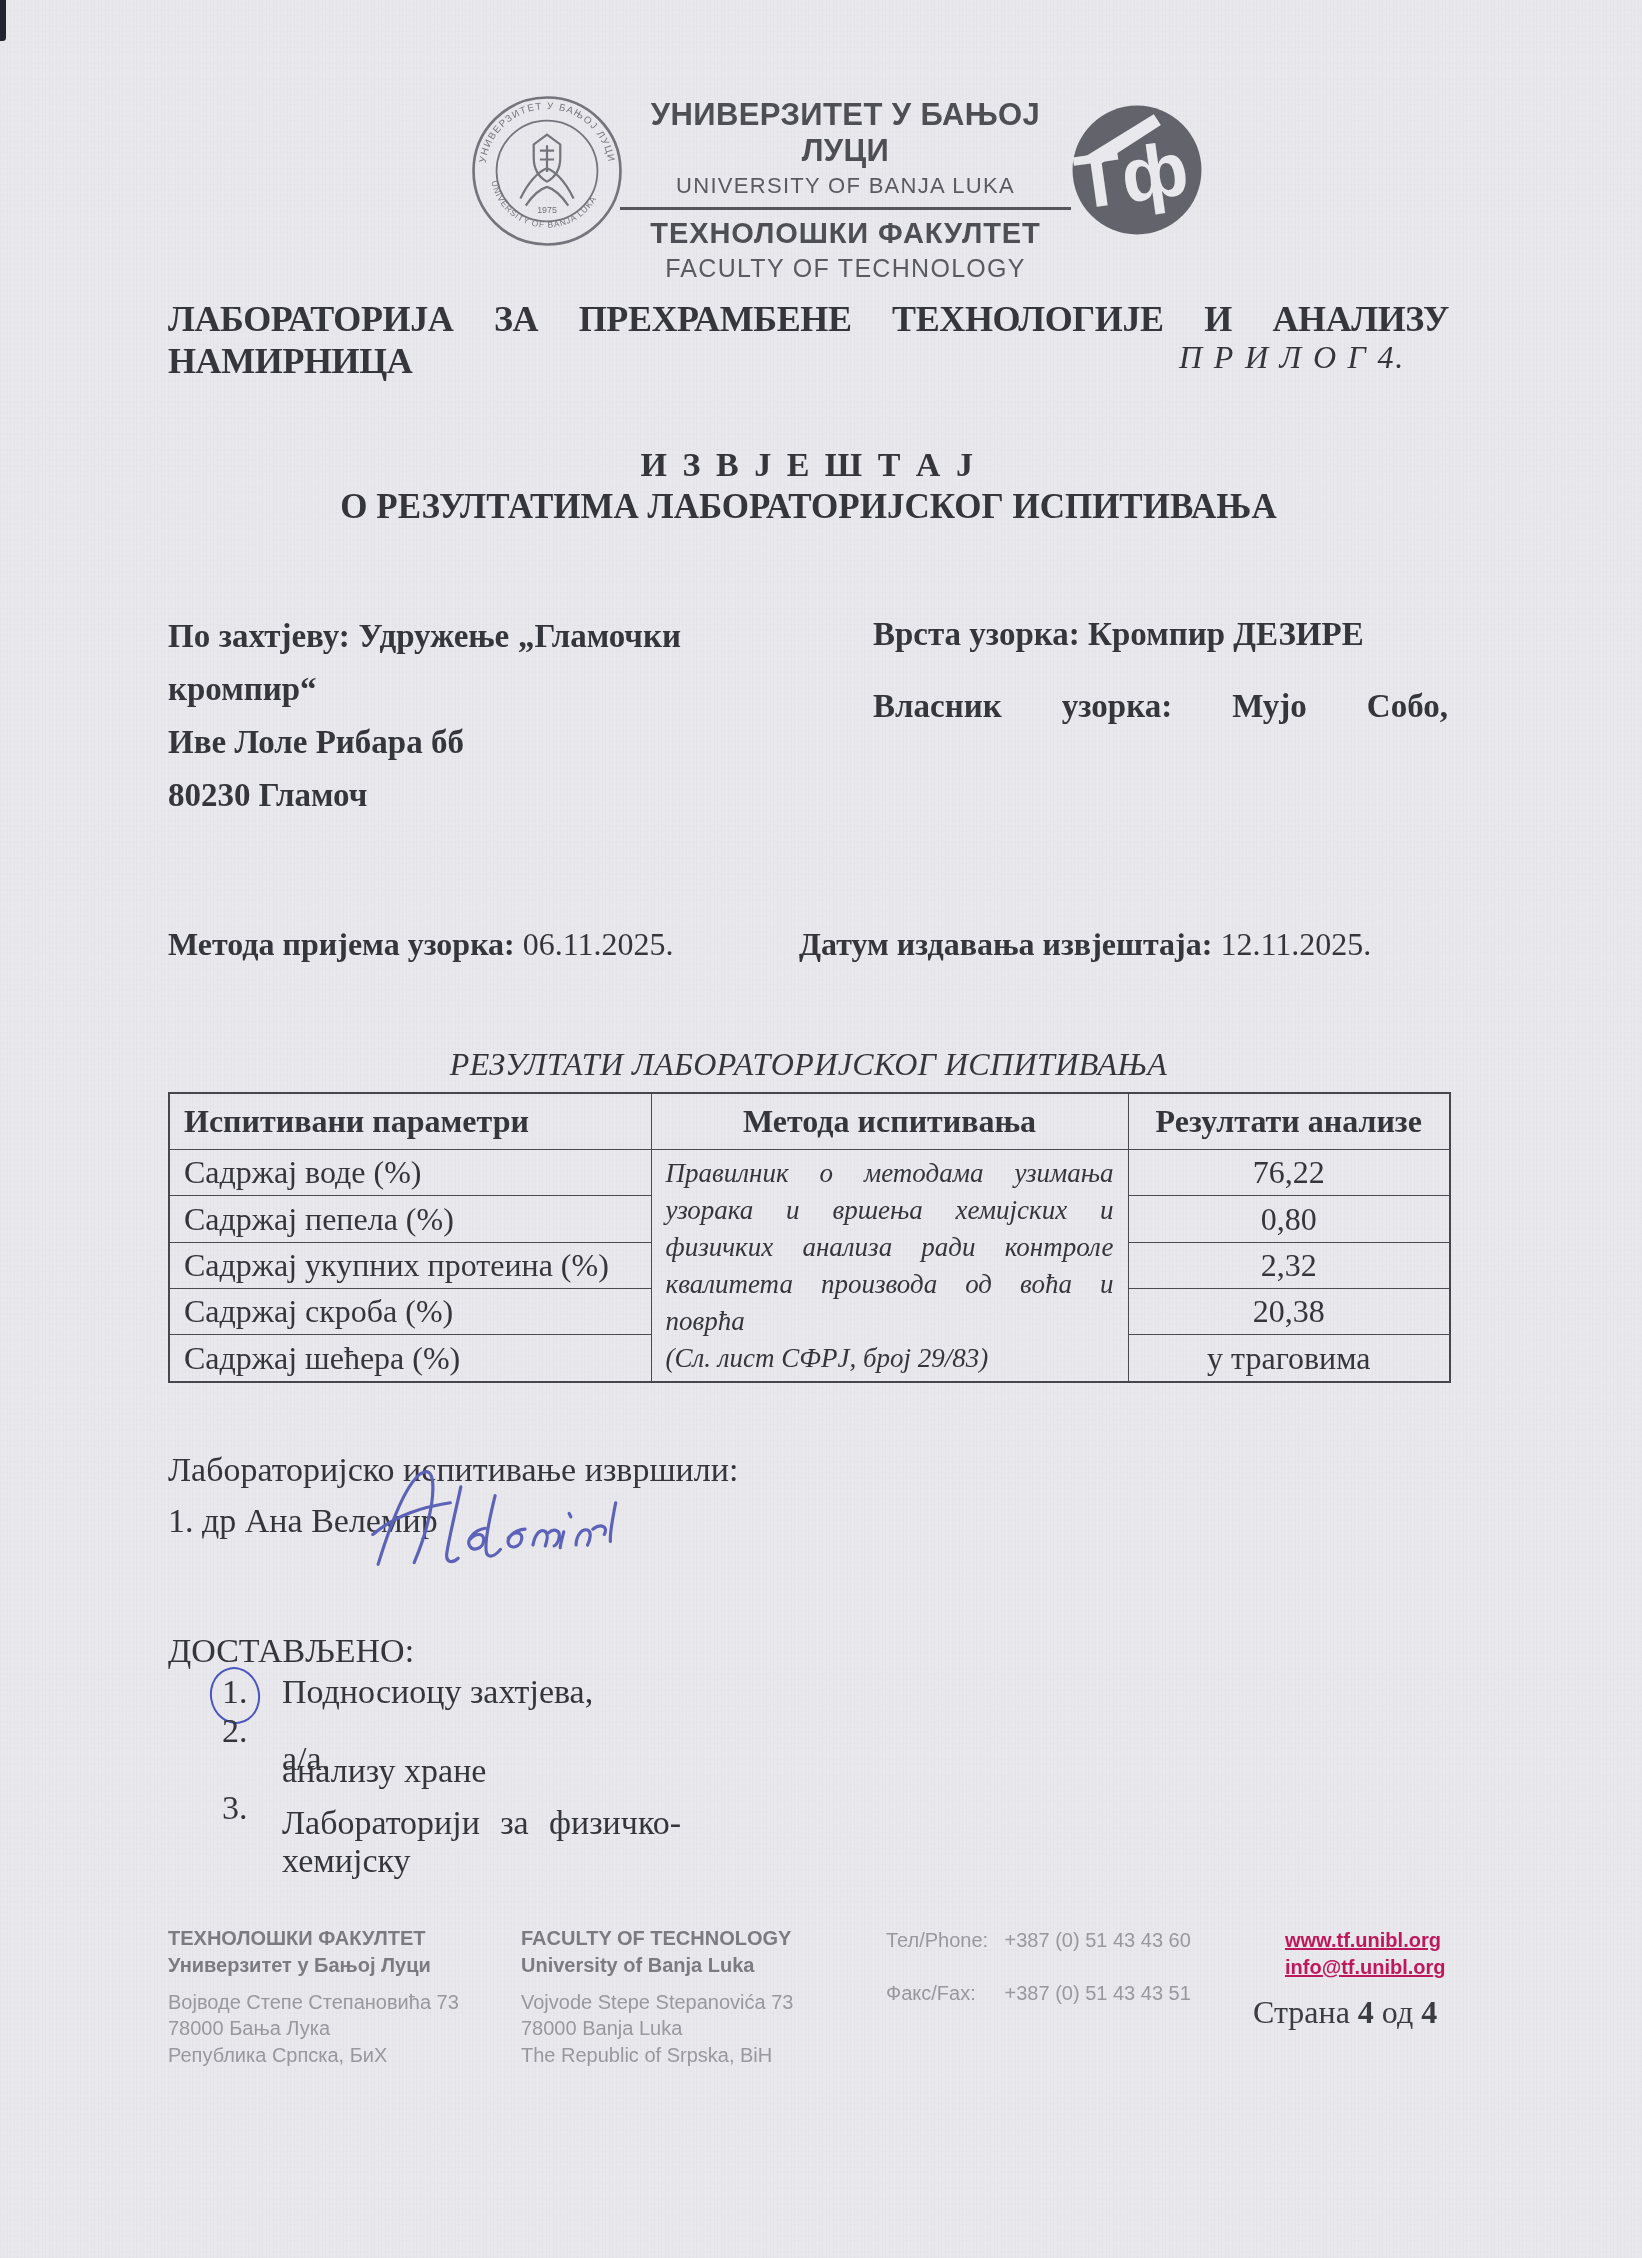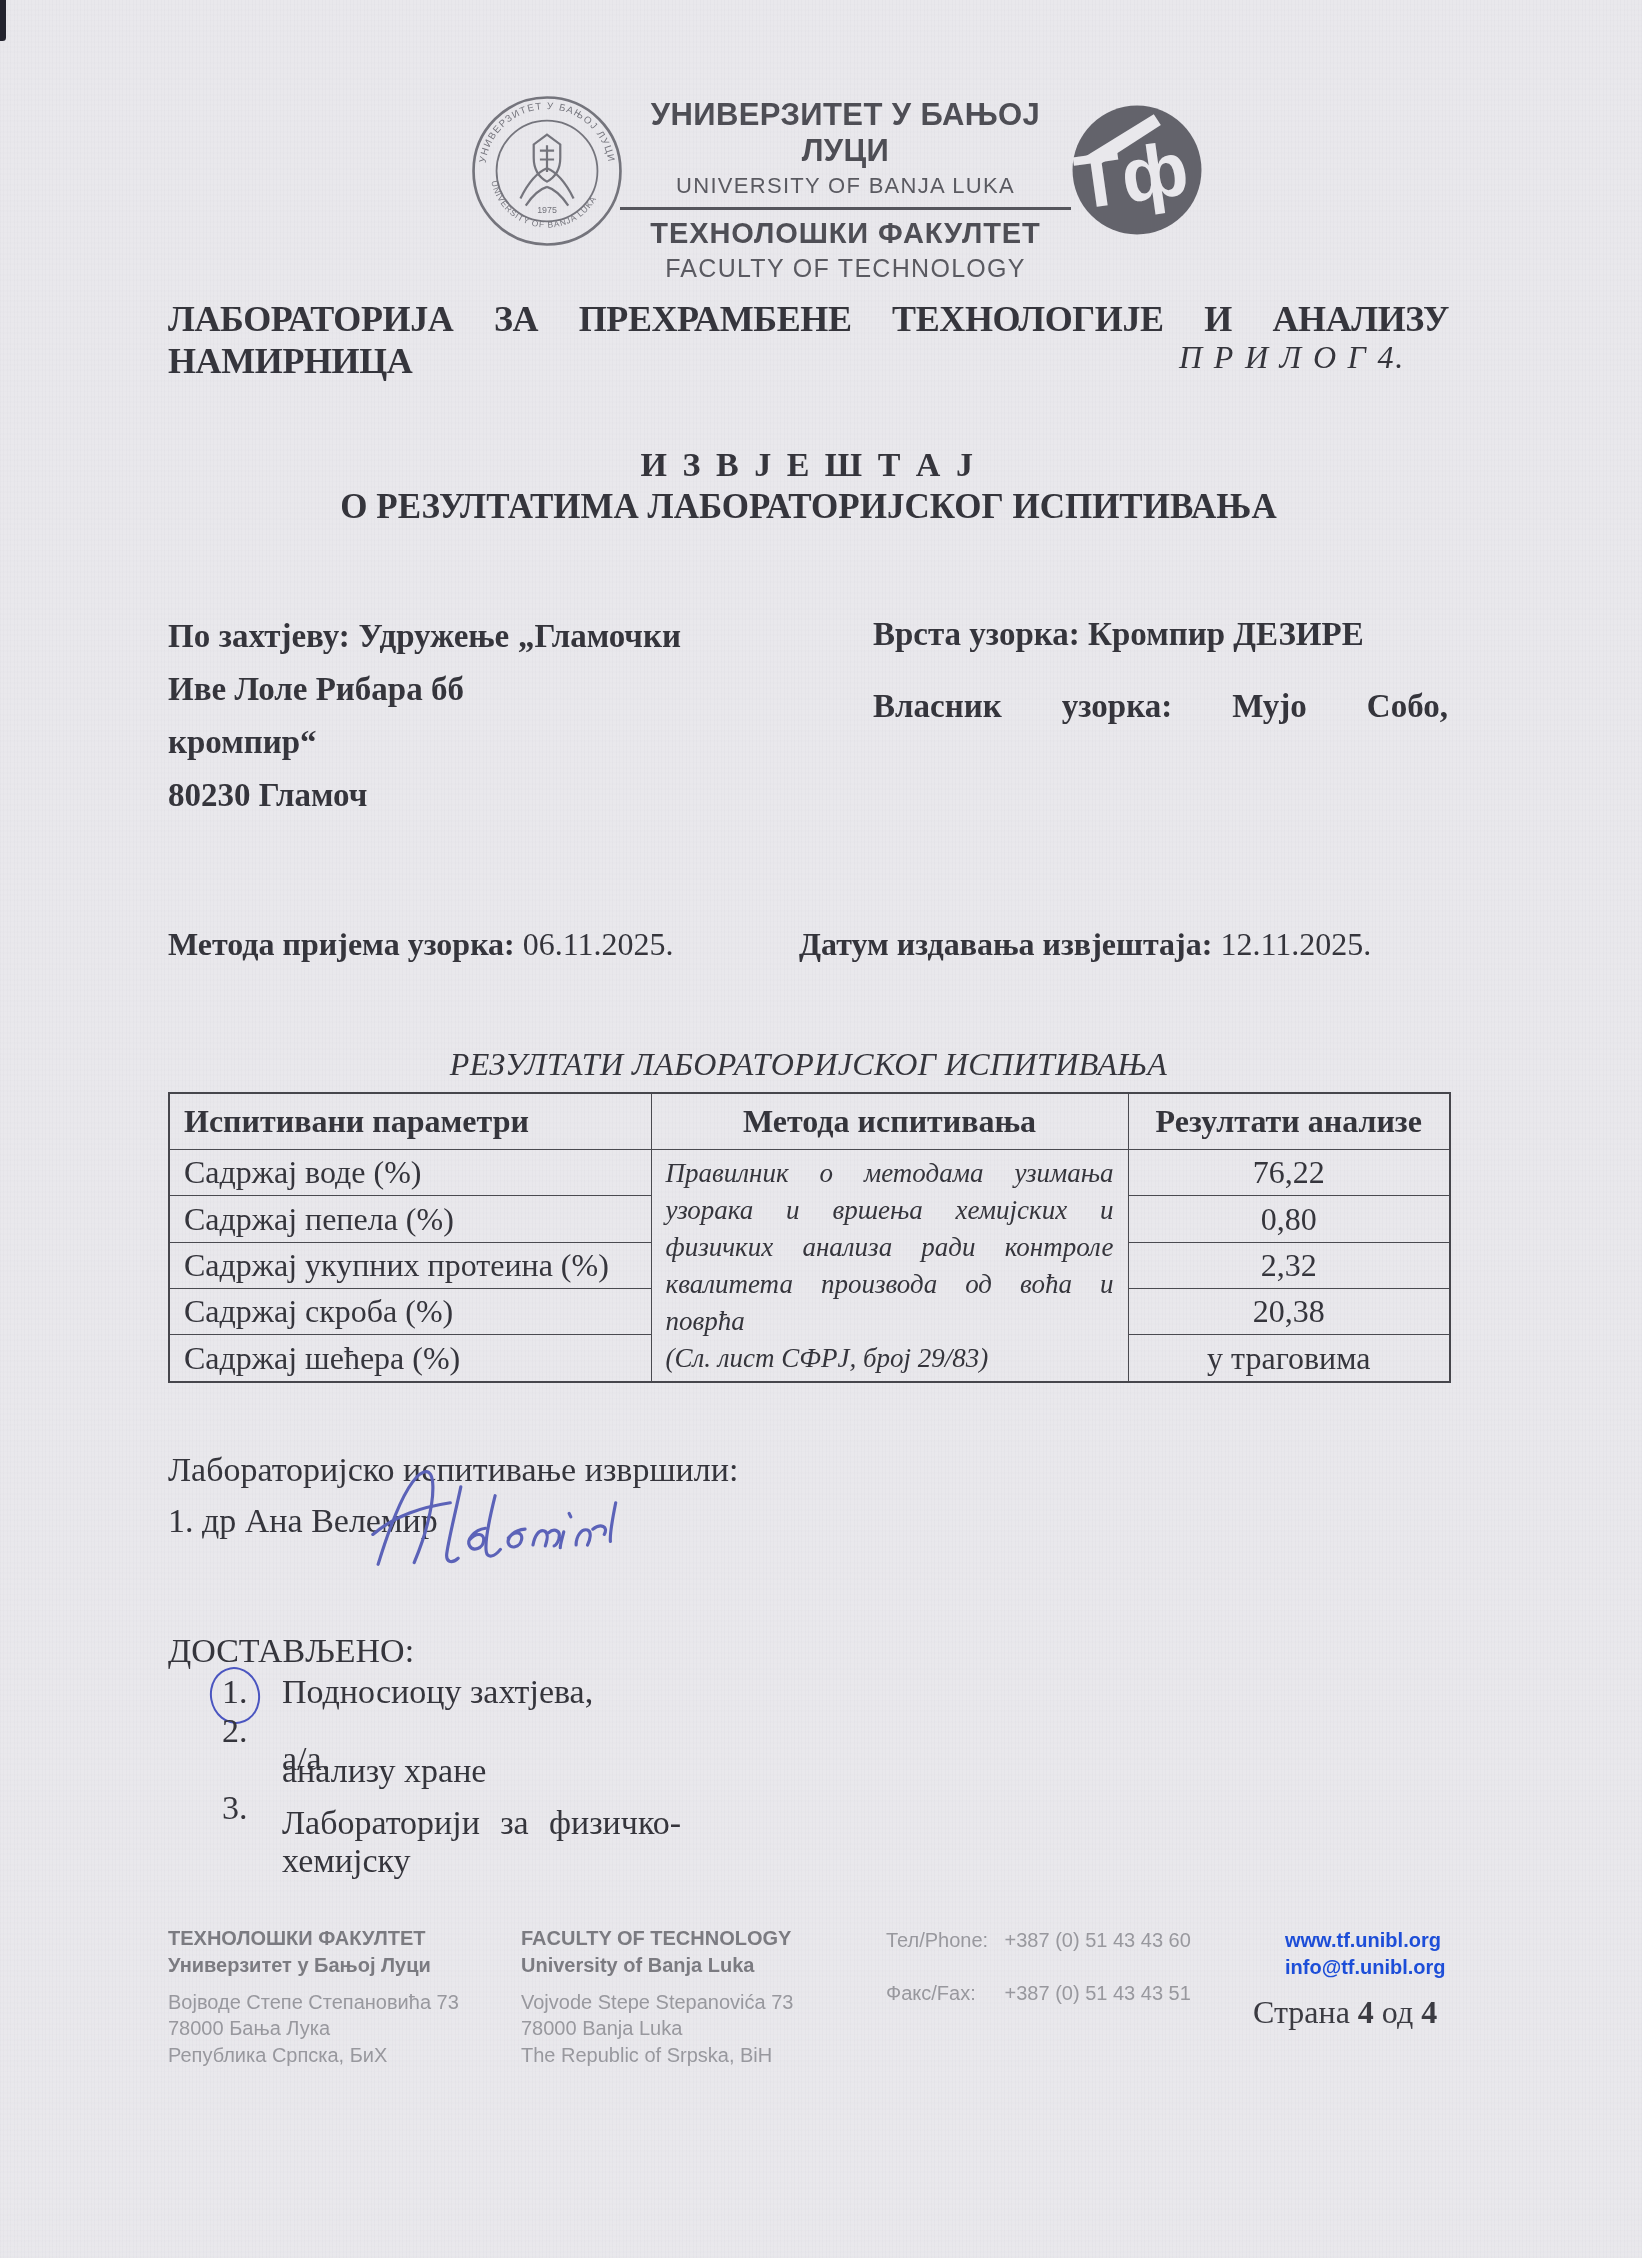--- a/index.html
+++ b/index.html
@@ -79,21 +79,21 @@
   }
 
   .footer{color:#98989e;font-size:20px;line-height:26.5px;}
   .footer .fb{font-weight:bold;color:#7b7b81;}
   .f-col1{left:168px;top:1925px;}
   .f-col2{left:521px;top:1925px;}
   .f-col3{left:854px;top:1927px;}
   .f-contact-row{margin-bottom:26.5px;}
   .f-label{display:inline-block;width:113px;margin-left:32px;}
   .f-col4{left:1285px;top:1927px;}
-  .f-link{font-weight:bold;color:#1d4ed8;}
+  .f-link{font-weight:bold;color:#be185d;text-decoration:underline;}
   .f-gap{height:10.6px;}
 
   .page-num{left:1253px;top:1994px;font-size:32px;color:#3b3b42;}
   .page-num .num{font-weight:bold;}
 
   svg text{font-family:"Liberation Sans","DejaVu Sans",sans-serif;}
 </style>
 </head>
 <body>
 
@@ -137,22 +137,22 @@
 </svg>
 
 <div class="abs lab-title serif justify-line">ЛАБОРАТОРИЈА ЗА ПРЕХРАМБЕНЕ ТЕХНОЛОГИЈЕ И АНАЛИЗУ НАМИРНИЦА</div>
 <div class="abs annex serif">П Р И Л О Г  4.</div>
 
 <div class="abs rpt1 serif">И З В Ј Е Ш Т А Ј</div>
 <div class="abs rpt2 serif">О РЕЗУЛТАТИМА ЛАБОРАТОРИЈСКОГ ИСПИТИВАЊА</div>
 
 <div class="abs req-block serif">
   <div class="justify-line">По захтјеву: Удружење „Гламочки</div>
+  <div>кромпир“</div>
   <div>Иве Лоле Рибара бб</div>
-  <div>кромпир“</div>
   <div>80230 Гламоч</div>
 </div>
 
 <div class="abs smp-block serif">
   <div>Врста узорка: Кромпир ДЕЗИРЕ</div>
   <div class="smp-gap"></div>
   <div class="justify-line">Власник узорка: Мујо Собо,</div>
 </div>
 
 <div class="abs dates-row serif">

